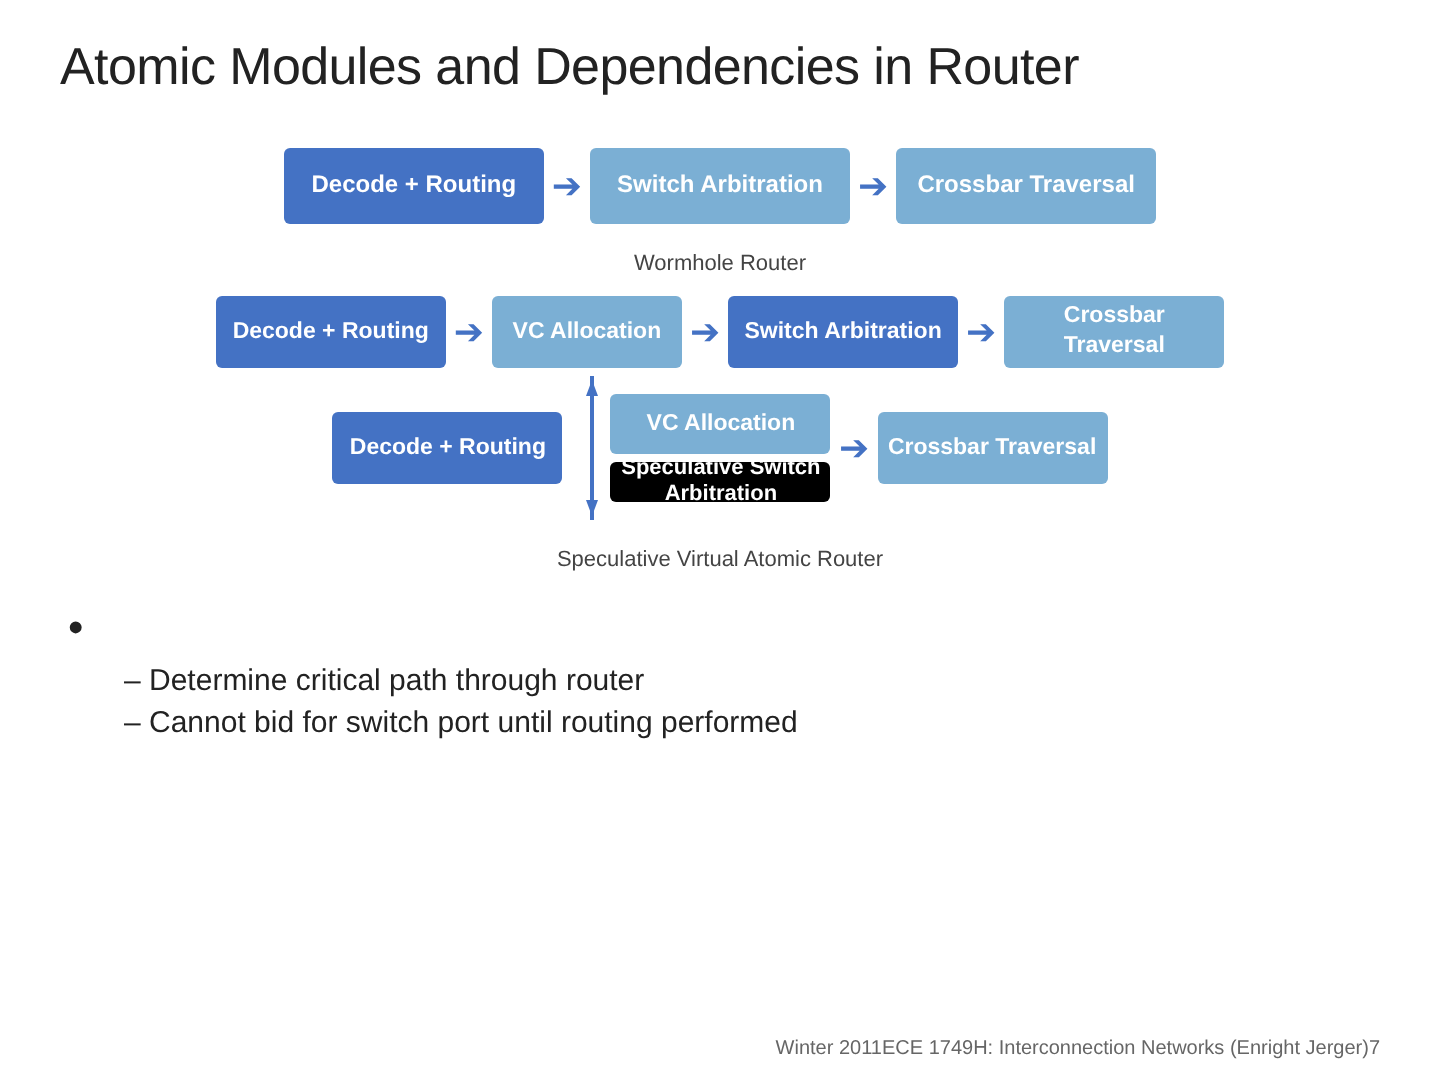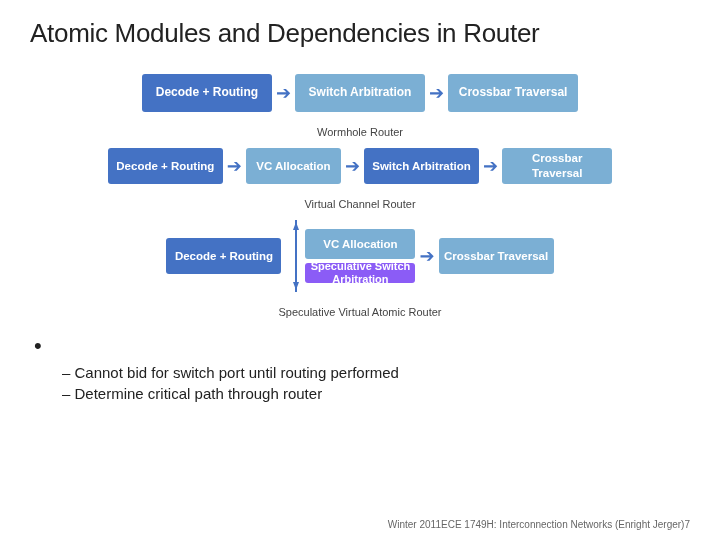--- a/index.html
+++ b/index.html
@@ -90,21 +90,21 @@
       font-weight: 600;
       border-radius: 3px;
       width: 110px;
       height: 30px;
       display: flex;
       align-items: center;
       justify-content: center;
       margin-bottom: 2px;
     }
     .spec-box-bottom {
-      background: #8b5cf6;
+      background: #000000;
       color: #fff;
       font-size: 11px;
       font-weight: 600;
       border-radius: 3px;
       width: 110px;
       height: 20px;
       display: flex;
       align-items: center;
       justify-content: center;
       text-align: center;
@@ -193,21 +193,20 @@
   <div class="diagram-section">
     <div class="diagram-row vc-row">
       <div class="box box-blue box-dr" style="width:115px;height:36px;font-size:11.5px;">Decode + Routing</div>
       <div class="arrow">➔</div>
       <div class="box box-light box-vc" style="width:95px;height:36px;font-size:11.5px;">VC Allocation</div>
       <div class="arrow">➔</div>
       <div class="box box-blue box-sa" style="width:115px;height:36px;font-size:11.5px;">Switch Arbitration</div>
       <div class="arrow">➔</div>
       <div class="box box-light box-ct" style="width:110px;height:36px;font-size:11.5px;">Crossbar Traversal</div>
     </div>
-    <div class="row-label">Virtual Channel Router</div>
   </div>
 
   <div class="diagram-section">
     <div class="spec-row">
 
       <div style="display:flex;align-items:center;justify-content:center;">
         <div style="display:flex;flex-direction:column;align-items:flex-end;margin-right:6px;">
           <div class="spec-dr-box" style="font-size:11.5px;">Decode + Routing</div>
         </div>
         <div class="arrow" style="flex-direction:column;align-items:center;padding:0 2px;">
@@ -226,22 +225,22 @@
         <div class="spec-ct-box" style="font-size:11.5px;margin-left:0;">Crossbar Traversal</div>
       </div>
     </div>
     <div class="row-label">Speculative Virtual Atomic Router</div>
   </div>
 
   <div class="bullets">
     <div class="bullet-main">
       <span class="dot">•</span>
     </div>
+    <div class="bullet-sub">– Determine critical path through router</div>
     <div class="bullet-sub">– Cannot bid for switch port until routing performed</div>
-    <div class="bullet-sub">– Determine critical path through router</div>
   </div>
 
   <div class="footer">
     <span>Winter 2011</span>
     <span>ECE 1749H: Interconnection Networks (Enright Jerger)</span>
     <span>7</span>
   </div>
 
 </div>
 

